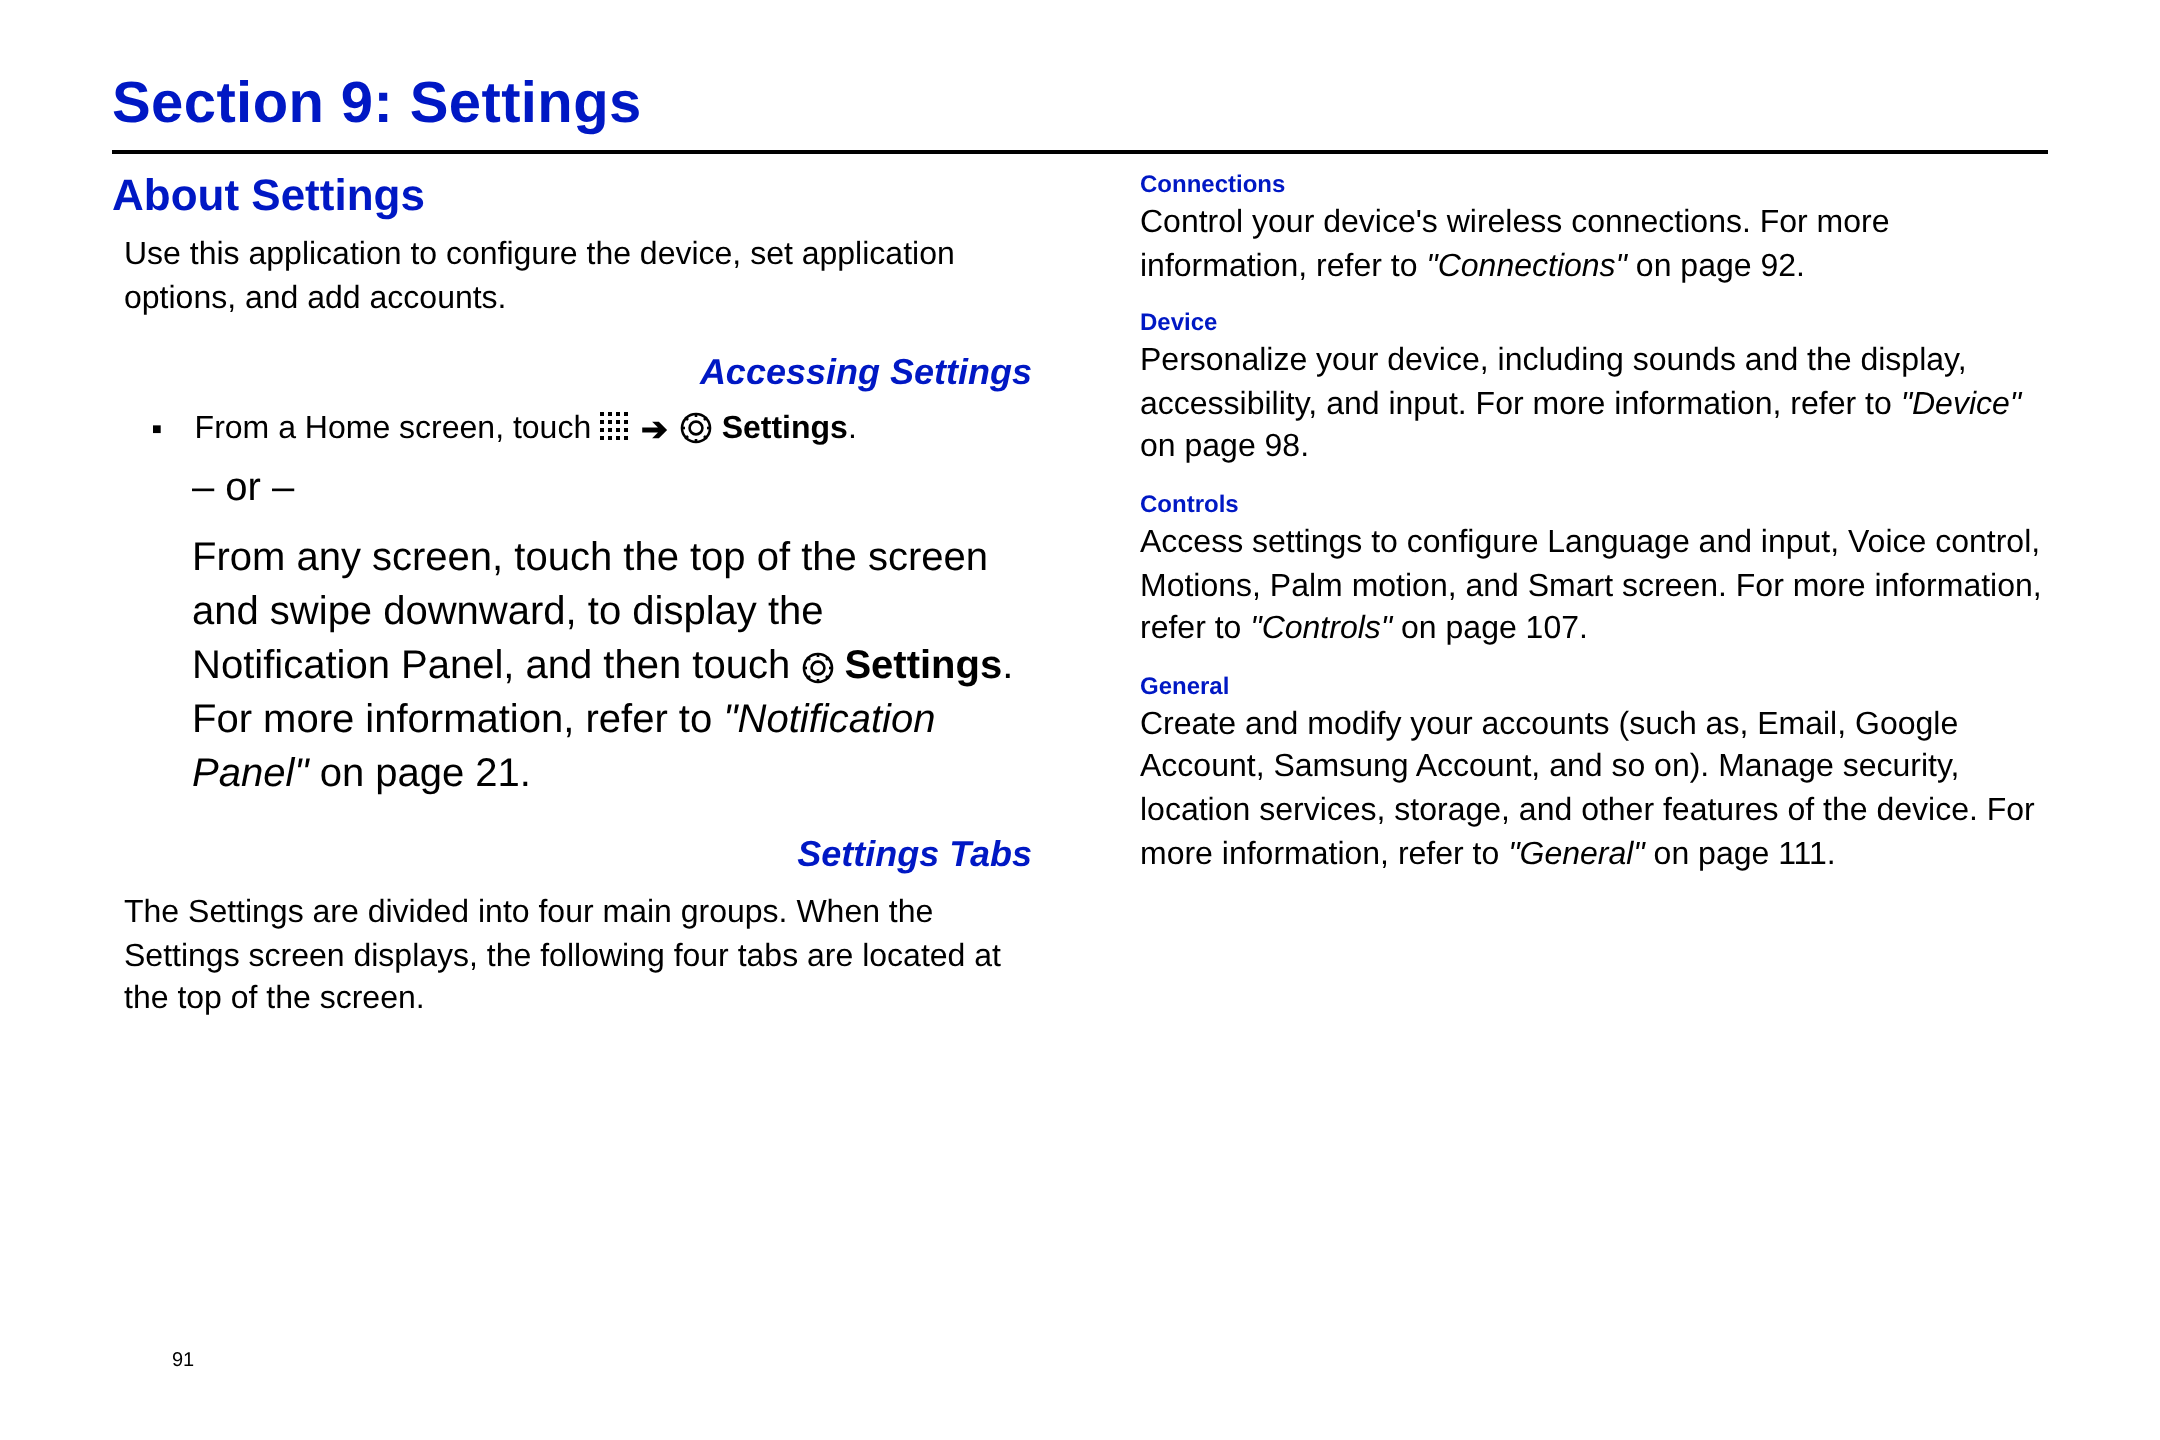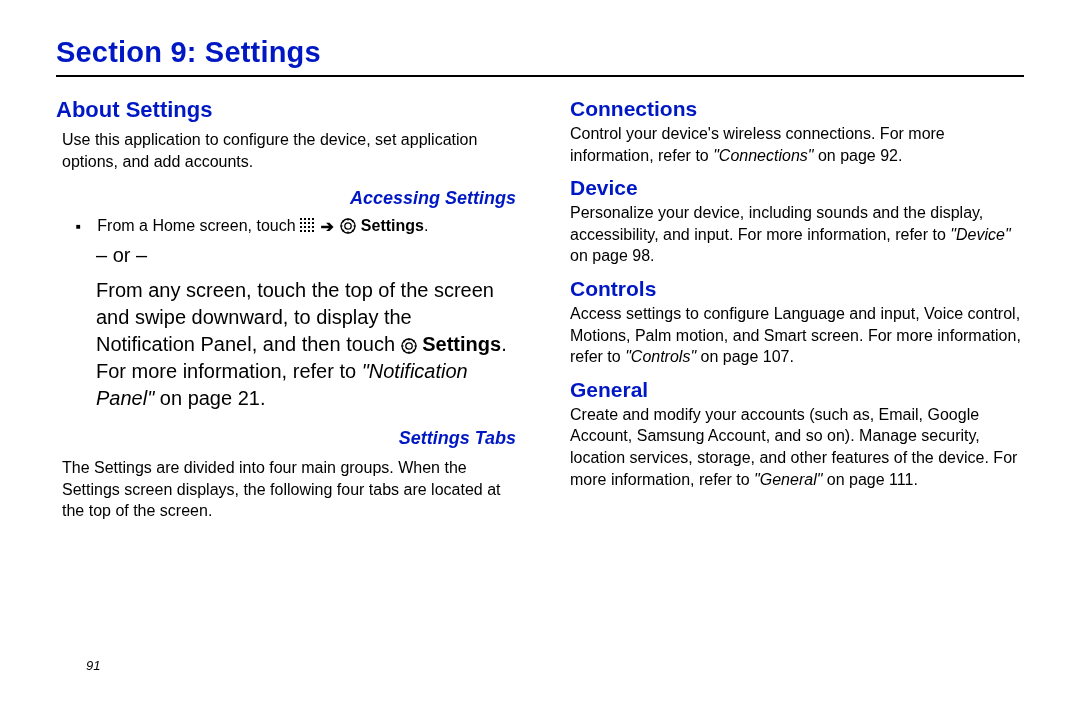--- a/index.html
+++ b/index.html
@@ -24,21 +24,21 @@
     font-weight: 900;
     color: #0018c4;
     font-size: 29px;
     letter-spacing: 0.2px;
     padding-bottom: 6px;
     border-bottom: 2px solid #000;
   }
   .columns {
     display: flex;
     gap: 48px;
-    margin-top: 20px;
+    margin-top: 8px;
   }
   .col {
     flex: 1 1 0;
   }
   h2.about {
     color: #0018c4;
     font-weight: 900;
     font-size: 22px;
     margin: 0 0 6px 0;
   }
@@ -52,21 +52,21 @@
     color: #0018c4;
     font-weight: 900;
     font-style: italic;
     font-size: 18px;
     margin: 16px 0 8px 0;
     text-align: right;
   }
   .tab-bold {
     color: #0018c4;
     font-weight: 900;
-    font-size: 21px;
+    font-size: 12px;
     margin: 8px 0 2px 0;
   }
   ul.square {
     list-style: none;
     padding: 0;
     margin: 0 0 6px 20px;
   }
   ul.square > li::before {
     content: "■";
     font-size: 8px;
@@ -100,23 +100,22 @@
   }
   .gear-icon {
     display: inline-block;
     width: 16px;
     height: 16px;
     vertical-align: -3px;
   }
   .page-number {
     position: absolute;
     left: 86px;
-    bottom: 47px;
-    font-size: 13px;
-    font-style: italic;
+    bottom: 34px;
+    font-size: 10px;
   }
 </style>
 </head>
 <body>
 
 <div class="page">
   <div class="section-title">Section 9: Settings</div>
 
   <div class="columns">
     <div class="col left">

